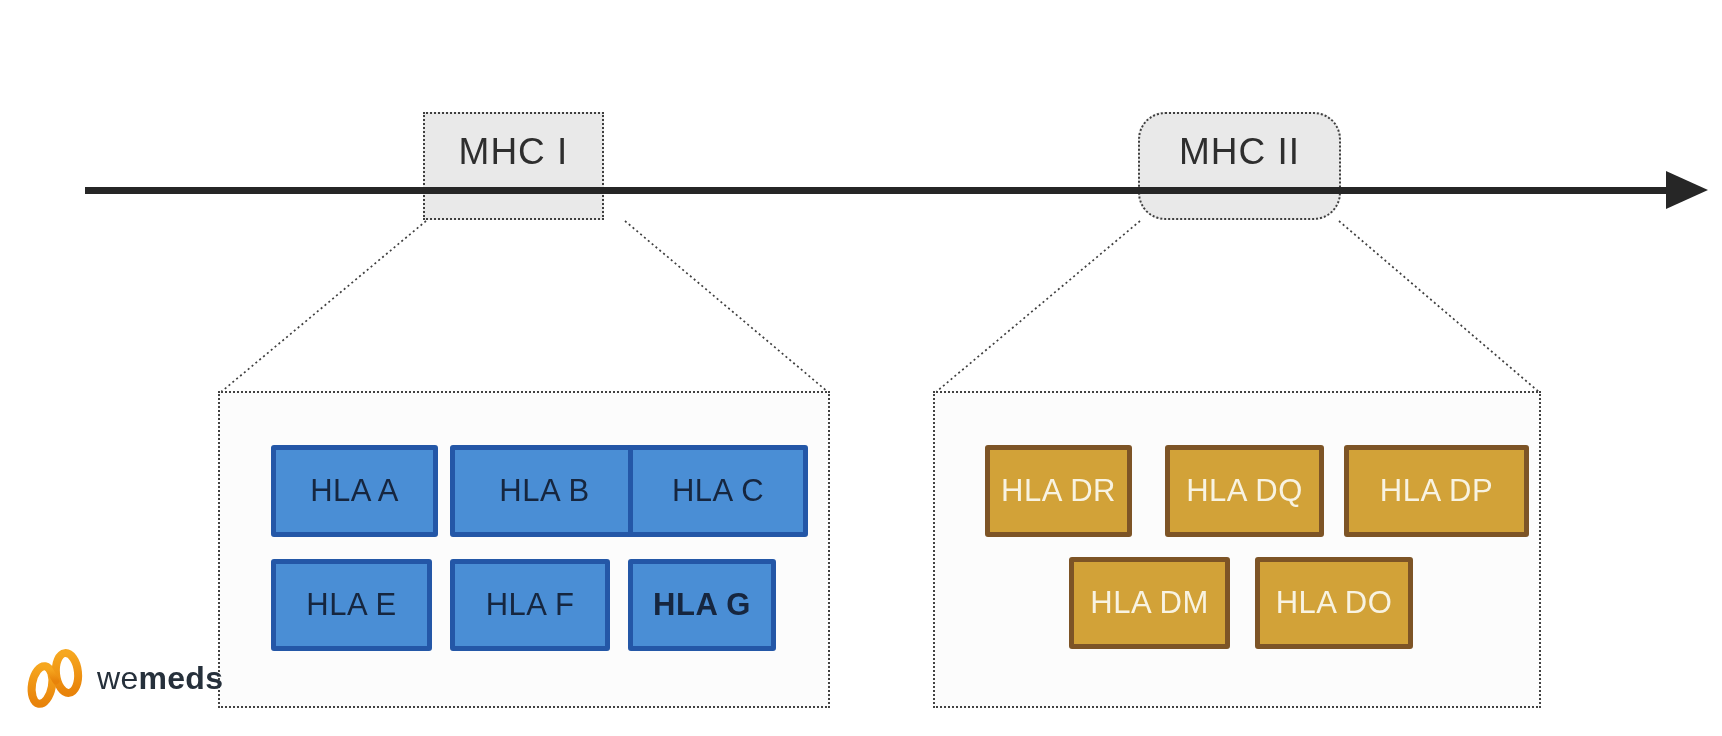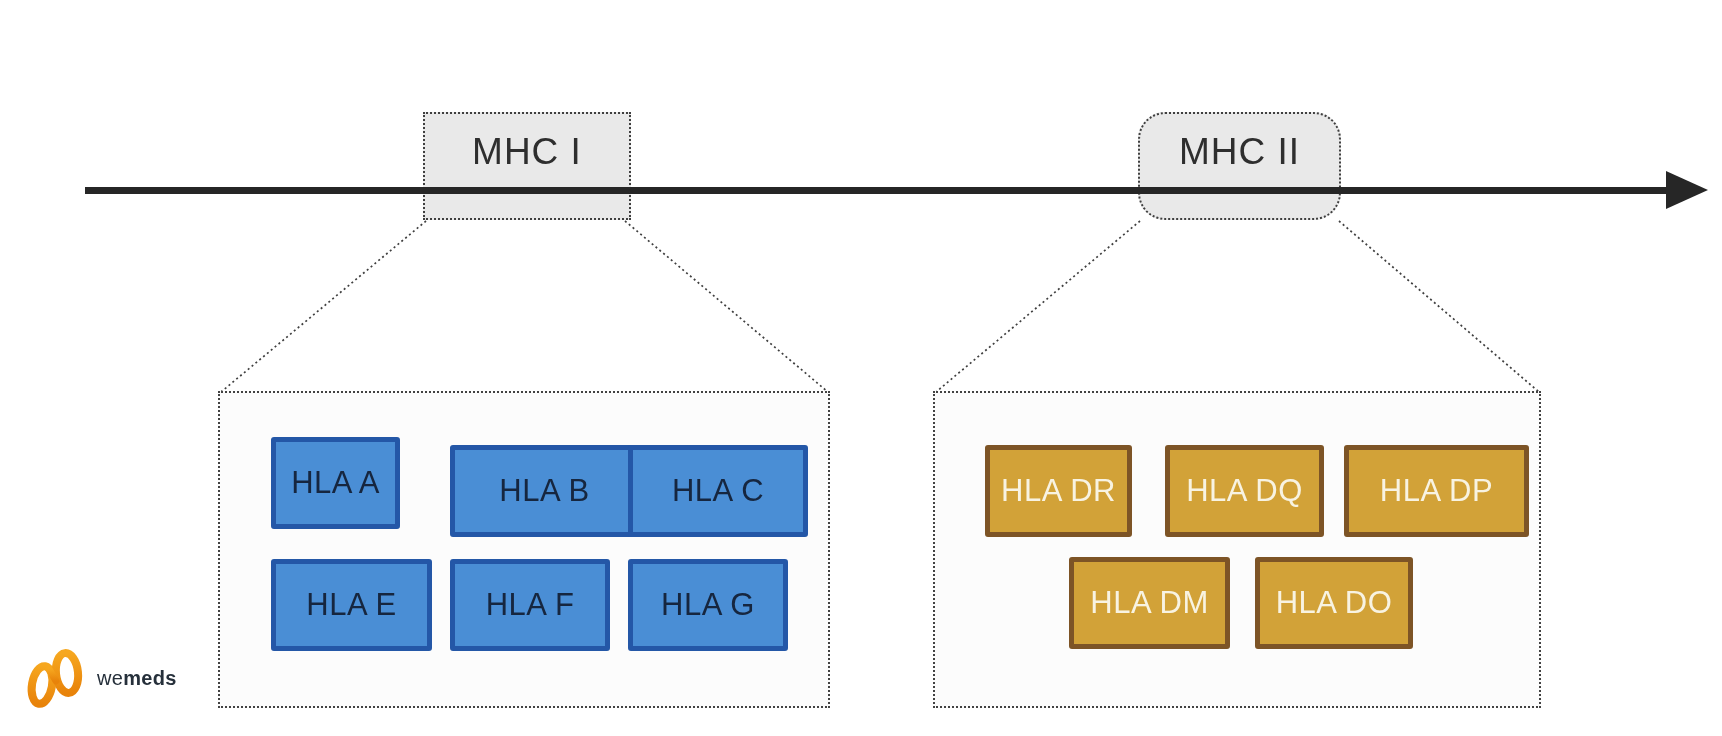--- a/index.html
+++ b/index.html
@@ -38,21 +38,21 @@
     top:112px; height:108px;
     background:var(--locus-fill,#e9e9e9);
     border:2px dotted #3f3f3f;
     display:flex; align-items:center; justify-content:center;
     padding-bottom:28px;
     font-size:37px;
     letter-spacing:1px;
     color:#2e2e2e;
     z-index:2;
   }
-  .locus-mhc1 { left:423px; width:208px; }
+  .locus-mhc1 { left:423px; width:181px; }
   .locus-mhc2 { left:1138px; width:203px;border-radius:27px; }
 
   
   .connectors {
     position:absolute; left:0; top:0;
     width:1722px; height:736px;
     z-index:1;
   }
 
   
@@ -81,45 +81,45 @@
     border:5px solid var(--mhc1-border,#2457a7);
     color:var(--mhc1-text,#16263f);
   }
   .gene.gold {
     background:var(--mhc2-fill,#d2a238);
     border:5px solid var(--mhc2-border,#7d5426);
     color:var(--mhc2-text,#f8f3e2);
   }
 
   
-  .g-a { left:51px;  top:44px;  width:129px; }
+  .g-a { left:51px;  top:52px;  width:167px; }
   .g-b { left:230px; top:52px;  width:189px; }
   .g-c { left:408px; top:52px;  width:180px; }
   .g-e { left:51px;  top:166px; width:161px; }
   .g-f { left:230px; top:166px; width:160px; }
-  .g-g { left:408px; top:166px; width:160px; }
+  .g-g { left:408px; top:166px; width:148px;font-weight:bold; }
 
   
   .g-dr { left:50px;  top:52px;  width:147px; }
   .g-dq { left:230px; top:52px;  width:159px; }
   .g-dp { left:409px; top:52px;  width:185px; }
   .g-dm { left:134px; top:164px; width:161px; }
   .g-do { left:320px; top:164px; width:158px; }
 
   
   .logo {
     position:absolute;
     left:25px; top:645px;
     display:flex; align-items:center;
     gap:10px;
     z-index:2;
   }
   .logo-mark { width:62px; height:66px; }
   .logo-text {
-    font-size:20px;
+    font-size:32px;
     color:var(--logo-text,#26303b);
     letter-spacing:0.3px;
   }
   .logo-text .bold { font-weight:700; }
 </style>
 </head>
 <body>
 
 <div class="canvas">
 

